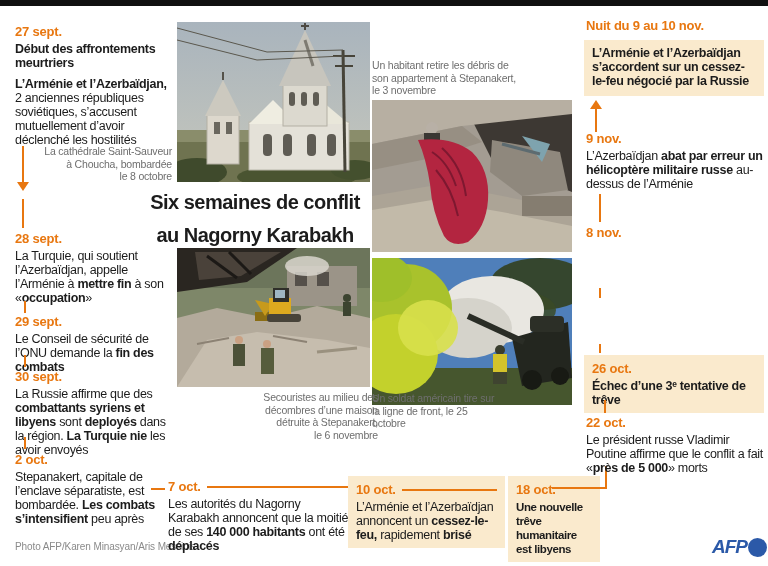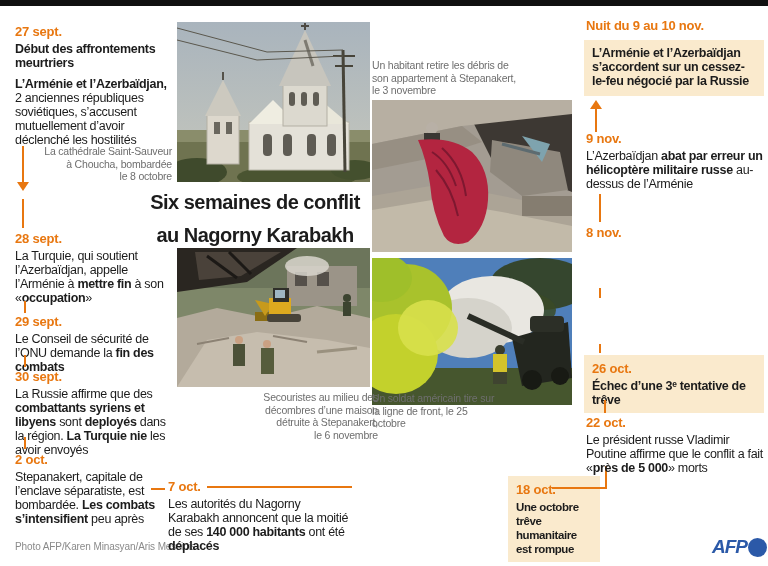--- a/index.html
+++ b/index.html
@@ -202,26 +202,33 @@
   <div class="hline" style="left:151px;top:488px;width:14px"></div>
 
   <div class="event" style="left:168px;top:479px;width:184px">
     <div class="daterow">
       <span class="date">7 oct.</span>
       <span class="rule"></span>
     </div>
     <div class="body"><span>Les autorités du Nagorny Karabakh annoncent que la moitié de ses </span><span style="font-weight: 700;">140 000 habitants</span><span> ont été </span><span style="font-weight: 700;">déplacés</span></div>
   </div>
 
+  <div class="box" style="left:348px;top:476px;width:157px;min-height:68px">
+    <div class="daterow">
+      <span class="date">10 oct.</span>
+      <span class="rule"></span>
+    </div>
+    <div class="body"><span>L’Arménie et l’Azerbaïdjan annoncent un </span><span style="font-weight: 700;">cessez-le-feu,</span><span> rapidement </span><span style="font-weight: 700;">brisé</span></div>
+  </div>
 
   <div class="box" style="left:508px;top:476px;width:92;width:92px;min-height:68px">
     <div class="daterow">
       <span class="date">18 oct.</span>
     </div>
-    <div class="body" style="font-size:11.5px;letter-spacing:-0.4px"><span style="font-weight: 700;">Une octobre trêve humanitaire est rompue</span></div>
+    <div class="body" style="font-size:11.5px;letter-spacing:-0.4px"><span style="font-weight: 700;">Une nouvelle trêve humanitaire est libyens</span></div>
   </div>
 
   <div class="hline" style="left:552px;top:487px;width:55px"></div>
   <div class="vline" style="left:605px;top:466px;height:23px"></div>
 
   <div class="event" style="left:586px;top:18px;width:178px">
     <div class="date">Nuit du 9 au 10 nov.</div>
   </div>
   <div class="box" style="left:584px;top:40px;width:180px;min-height:56px">
     <div class="body"><span style="font-weight: 700;">L’Arménie et l’Azerbaïdjan s’accordent sur un cessez-le-feu négocié par la Russie</span></div>

